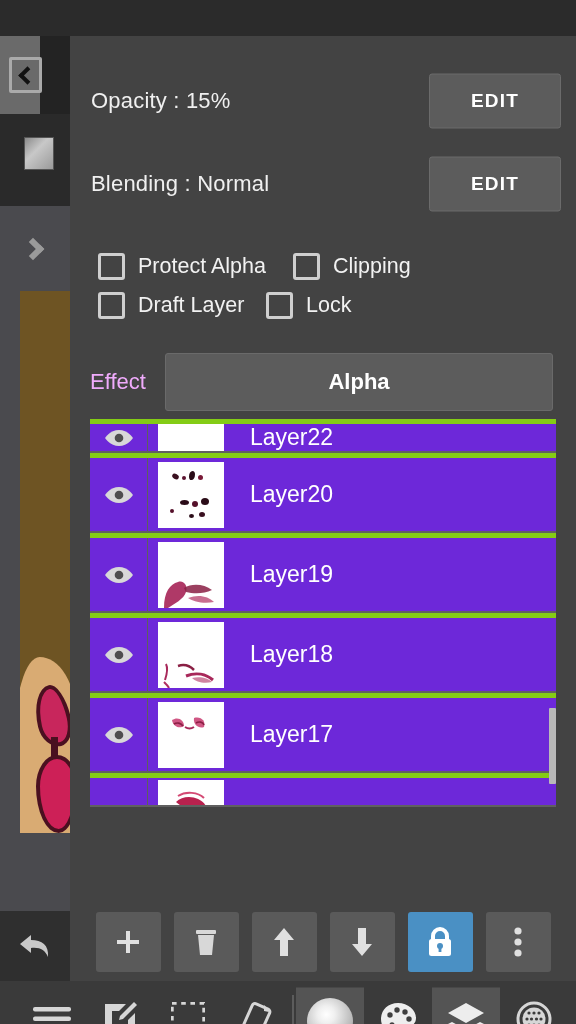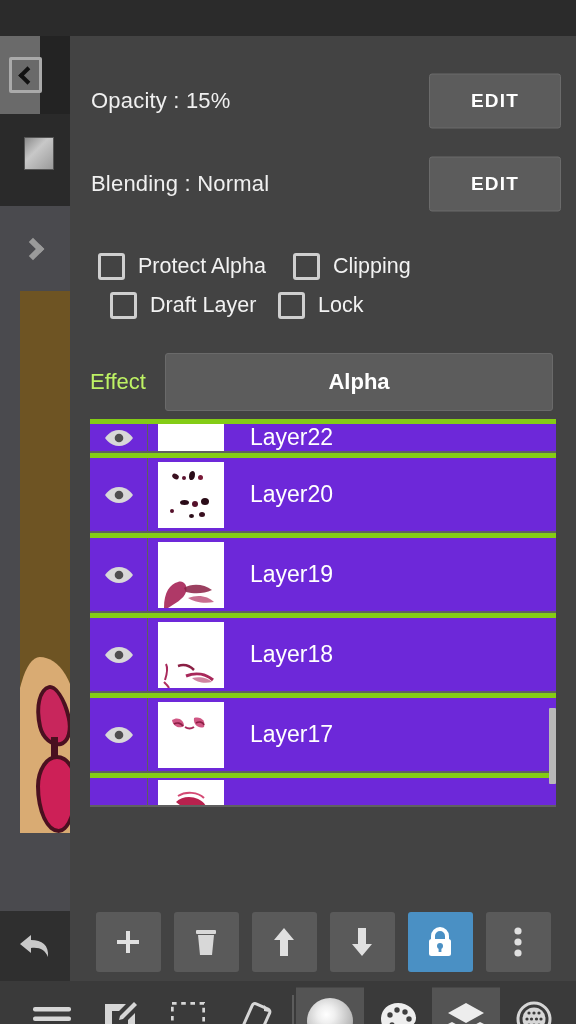--- a/index.html
+++ b/index.html
@@ -105,21 +105,21 @@
   .cb-item { display: flex; align-items: center; }
   .cb-box {
     width: 27px; height: 27px; border: 3px solid #cfcfcf; border-radius: 3px;
     background: transparent; flex: none;
   }
   .cb-text { color: #f2f2f2; font-size: 21.5px; margin-left: 13px; white-space: nowrap; }
 
   
   .effect-row { position: absolute; left: 0; top: 317px; width: 506px; height: 58px; }
   .effect-label { position: absolute; left: 20px; top: 50%; transform: translateY(-50%);
-    color: #bef264; font-size: 22px; }
+    color: #f0abfc; font-size: 22px; }
   .effect-btn {
     position: absolute; left: 95px; top: 0; width: 388px; height: 58px;
     background: #5c5c5c; border: 1px solid #6a6a6a; border-radius: 3px;
     display: flex; align-items: center; justify-content: center;
     color: #fff; font-size: 22px; font-weight: bold;
   }
 
   
   .layer-list {
     position: absolute; left: 20px; top: 383px; width: 466px; height: 477px;
@@ -237,21 +237,21 @@
       <div class="cb-item" style="width:195px;">
         <div class="cb-box"></div>
         <div class="cb-text">Protect Alpha</div>
       </div>
       <div class="cb-item">
         <div class="cb-box"></div>
         <div class="cb-text">Clipping</div>
       </div>
     </div>
 
-    <div class="cb-row" style="top:244px; padding-left:40px;">
+    <div class="cb-row" style="top:244px; padding-left:28px;">
       <div class="cb-item" style="width:168px;">
         <div class="cb-box"></div>
         <div class="cb-text">Draft Layer</div>
       </div>
       <div class="cb-item">
         <div class="cb-box"></div>
         <div class="cb-text">Lock</div>
       </div>
     </div>
 

